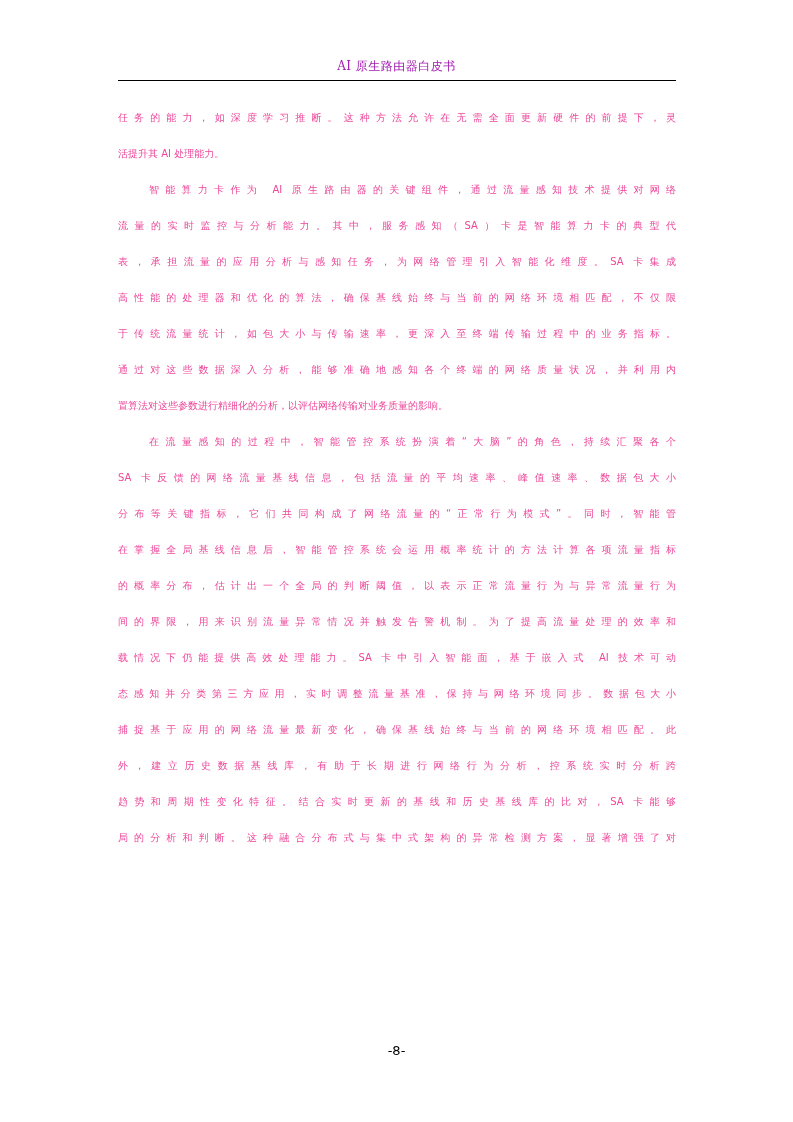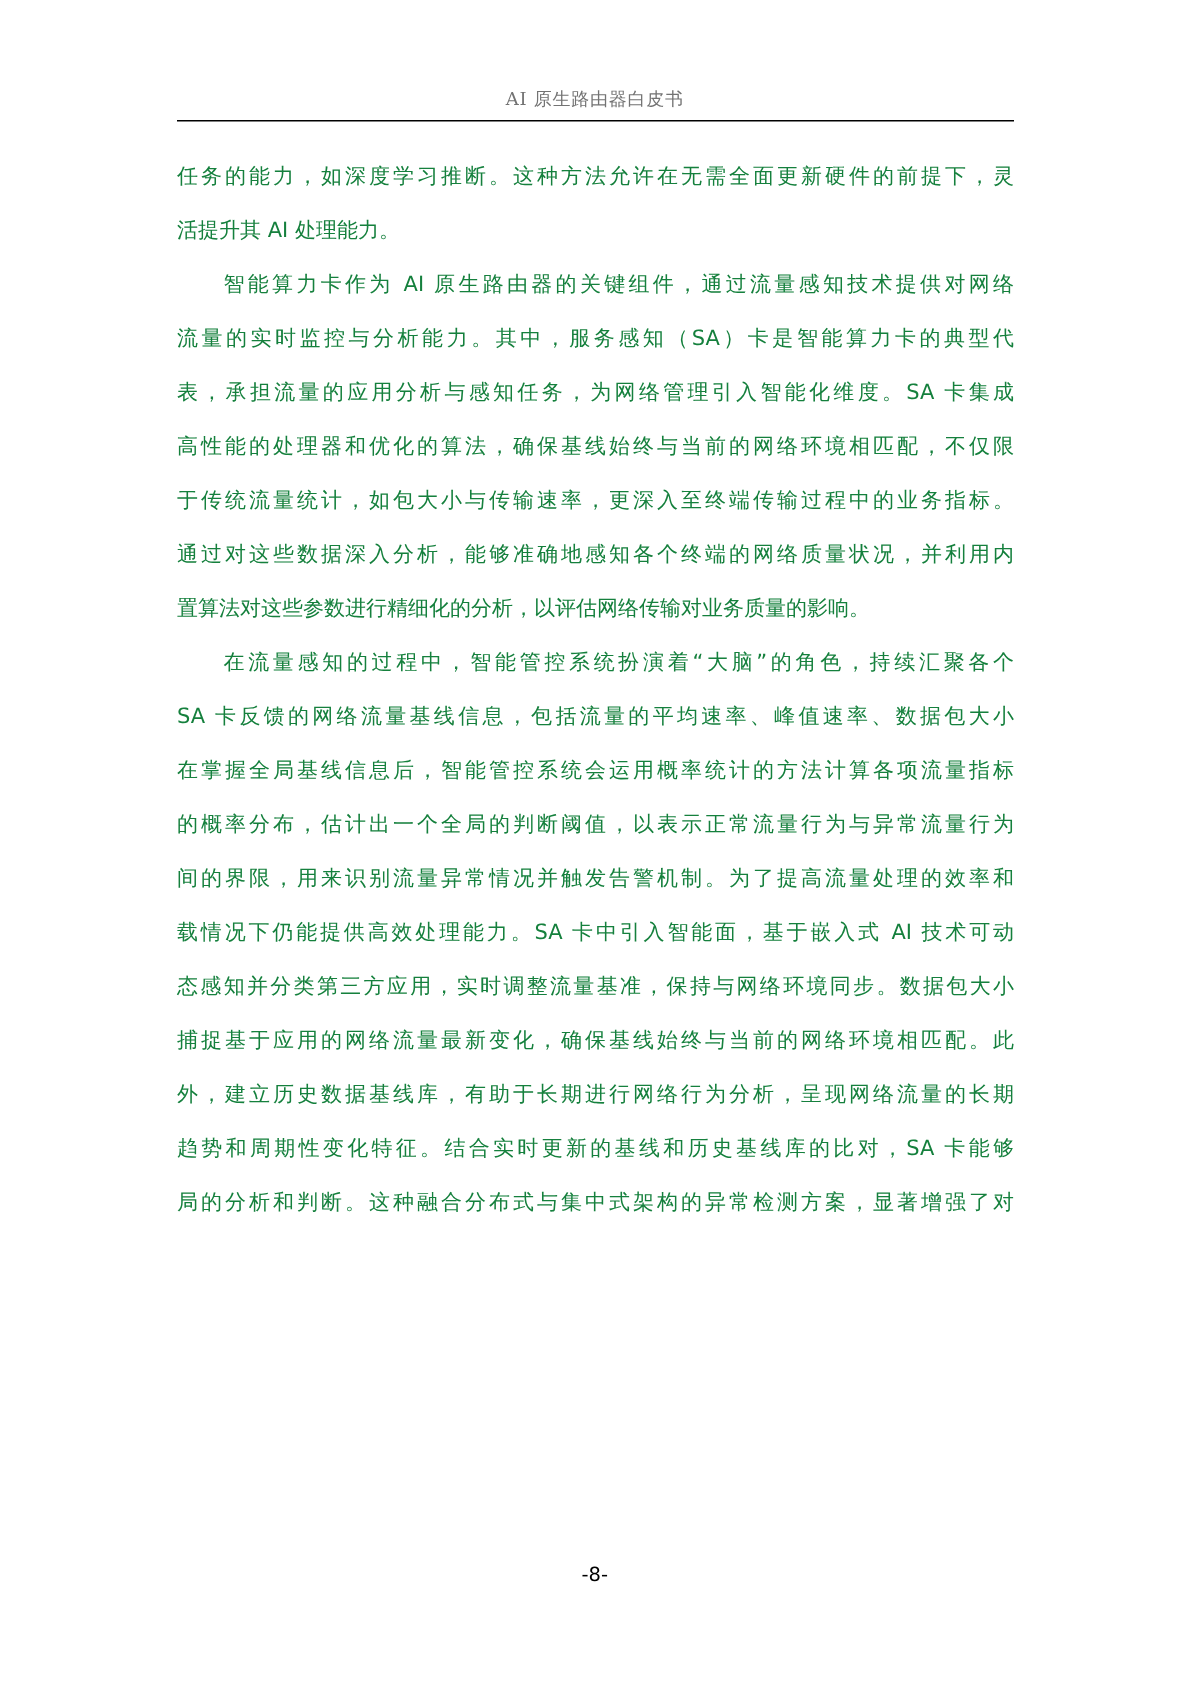--- a/index.html
+++ b/index.html
@@ -1,28 +1,28 @@
 <!DOCTYPE html>
 <html><head>
 <meta charset="utf-8">
 <style>
   html, body { margin: 0; padding: 0; background: #ffffff; }
   body { width: 793px; height: 1122px; position: relative; overflow: hidden; }
   .page { position: absolute; left: 0; top: 0; width: 793px; height: 1122px; background: #fff; }
   .header-title {
     position: absolute; left: 0; width: 793px; top: 58px; text-align: center;
-    font-family: "DejaVu Serif", serif; font-size: 12px; color: #737373; letter-spacing: 0.5px;
+    font-family: "DejaVu Serif", serif; font-size: 12px; color: #a21caf; letter-spacing: 0.5px;
   }
   .header-rule {
     position: absolute; left: 118px; width: 558px; top: 80px; height: 0;
     border-top: 1.3px solid #000;
   }
   .body-text {
     position: absolute; left: 118px; top: 100px; width: 560px;
-    font-family: "DejaVu Sans", sans-serif; font-size: 14px; color: #15803d;
+    font-family: "DejaVu Sans", sans-serif; font-size: 10px; color: #ec4899;
   }
   .line {
     height: 36px; line-height: 36px; white-space: nowrap;
     text-align: justify; text-align-last: justify; display: block; width: 558px;
   }
   .line.last { text-align-last: left; }
   .line.indent { padding-left: 31px; width: 527px; }
   .page-number {
     position: absolute; left: 0; width: 793px; top: 1043px; text-align: center;
     font-family: "DejaVu Sans", sans-serif; font-size: 13px; color: #000;
@@ -48,26 +48,27 @@
       <span class="line">表，承担流量的应用分析与感知任务，为网络管理引入智能化维度。SA 卡集成</span>
       <span class="line">高性能的处理器和优化的算法，确保基线始终与当前的网络环境相匹配，不仅限</span>
       <span class="line">于传统流量统计，如包大小与传输速率，更深入至终端传输过程中的业务指标。</span>
       <span class="line">通过对这些数据深入分析，能够准确地感知各个终端的网络质量状况，并利用内</span>
       <span class="line last">置算法对这些参数进行精细化的分析，以评估网络传输对业务质量的影响。</span>
     </div>
 
     <div>
       <span class="line indent">在流量感知的过程中，智能管控系统扮演着“大脑”的角色，持续汇聚各个</span>
       <span class="line">SA 卡反馈的网络流量基线信息，包括流量的平均速率、峰值速率、数据包大小</span>
+      <span class="line">分布等关键指标，它们共同构成了网络流量的“正常行为模式”。同时，智能管</span>
       <span class="line">在掌握全局基线信息后，智能管控系统会运用概率统计的方法计算各项流量指标</span>
       <span class="line">的概率分布，估计出一个全局的判断阈值，以表示正常流量行为与异常流量行为</span>
       <span class="line">间的界限，用来识别流量异常情况并触发告警机制。为了提高流量处理的效率和</span>
       <span class="line">载情况下仍能提供高效处理能力。SA 卡中引入智能面，基于嵌入式 AI 技术可动</span>
       <span class="line">态感知并分类第三方应用，实时调整流量基准，保持与网络环境同步。数据包大小</span>
       <span class="line">捕捉基于应用的网络流量最新变化，确保基线始终与当前的网络环境相匹配。此</span>
-      <span class="line">外，建立历史数据基线库，有助于长期进行网络行为分析，呈现网络流量的长期</span>
+      <span class="line">外，建立历史数据基线库，有助于长期进行网络行为分析，控系统实时分析跨</span>
       <span class="line">趋势和周期性变化特征。结合实时更新的基线和历史基线库的比对，SA 卡能够</span>
       <span class="line">局的分析和判断。这种融合分布式与集中式架构的异常检测方案，显著增强了对</span>
     </div>
   </div>
 
   <div class="page-number">-8-</div>
 </div>
 
 </body></html>

